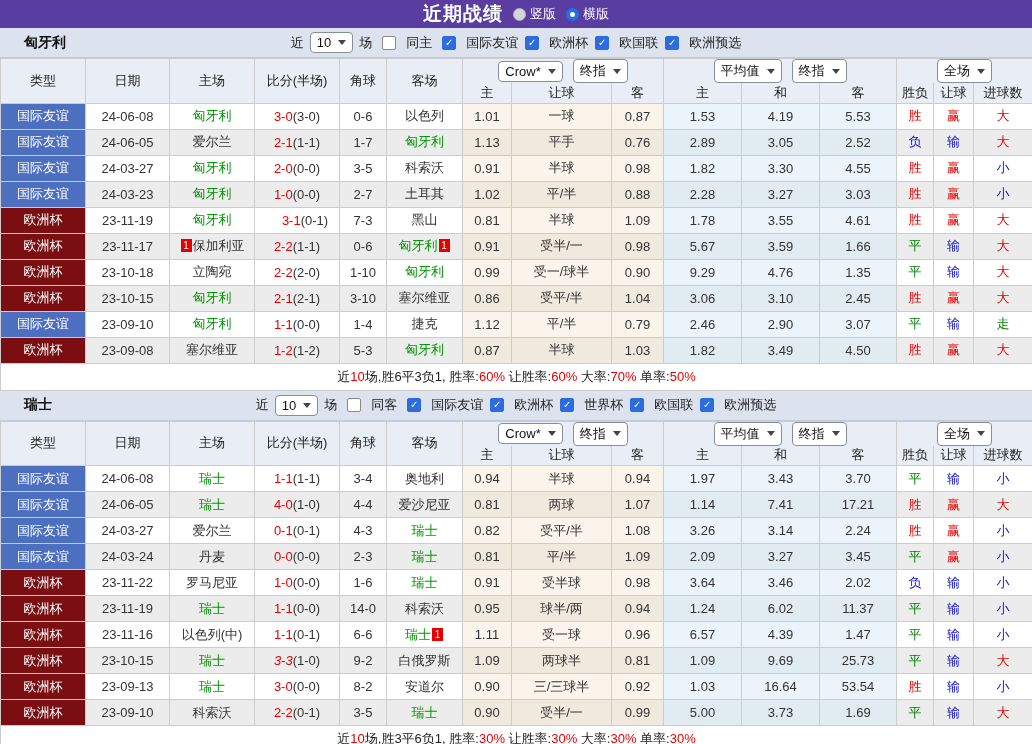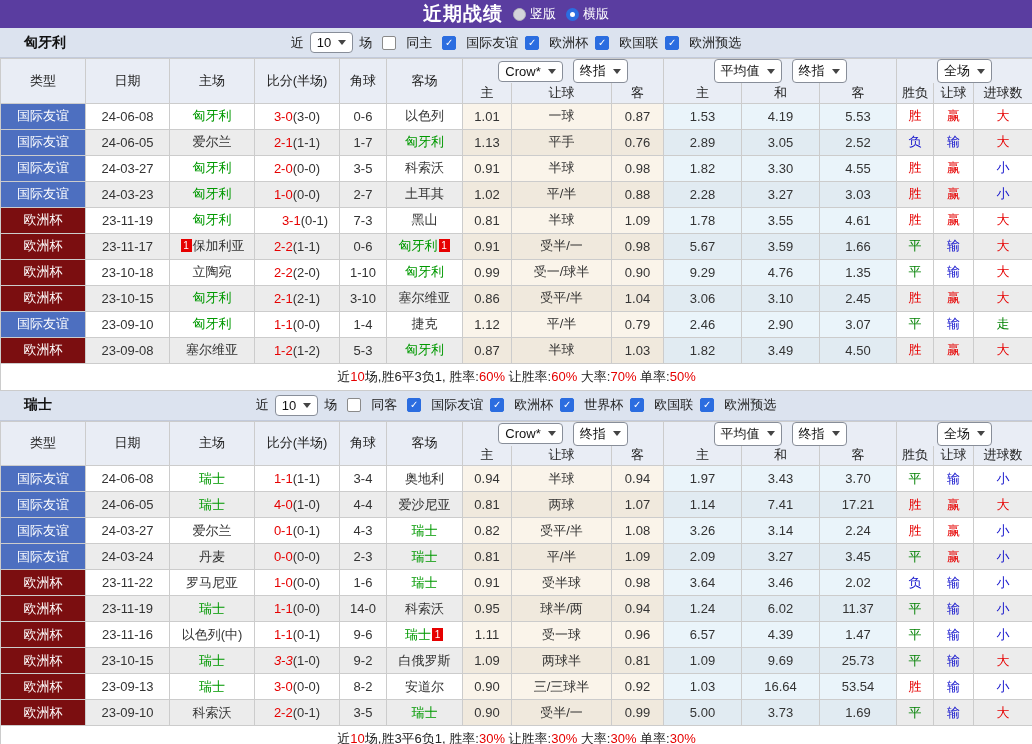--- a/index.html
+++ b/index.html
@@ -560,21 +560,21 @@
           <td class="avg">11.37</td>
           <td class="res" style="color: rgb(0, 128, 0);">平</td>
           <td class="res" style="color: rgb(17, 17, 204);">输</td>
           <td class="res" style="color: rgb(17, 17, 204);">小</td>
         </tr>
         <tr>
           <td class="type" style="background: rgb(123, 14, 16);">欧洲杯</td>
           <td>23-11-16</td>
           <td><span>以色列(中)</span></td>
           <td><span style="color: rgb(230, 0, 0);">1-1</span><span class="ht">(0-1)</span></td>
-          <td>9-6</td>
+          <td>6-6</td>
           <td><span style="color: rgb(0, 153, 0);">瑞士</span><span class="card">1</span></td>
           <td class="crow">1.11</td>
           <td class="crow">受一球</td>
           <td class="crow">0.96</td>
           <td class="avg">6.57</td>
           <td class="avg">4.39</td>
           <td class="avg">1.47</td>
           <td class="res" style="color: rgb(0, 128, 0);">平</td>
           <td class="res" style="color: rgb(17, 17, 204);">输</td>
           <td class="res" style="color: rgb(17, 17, 204);">小</td>

